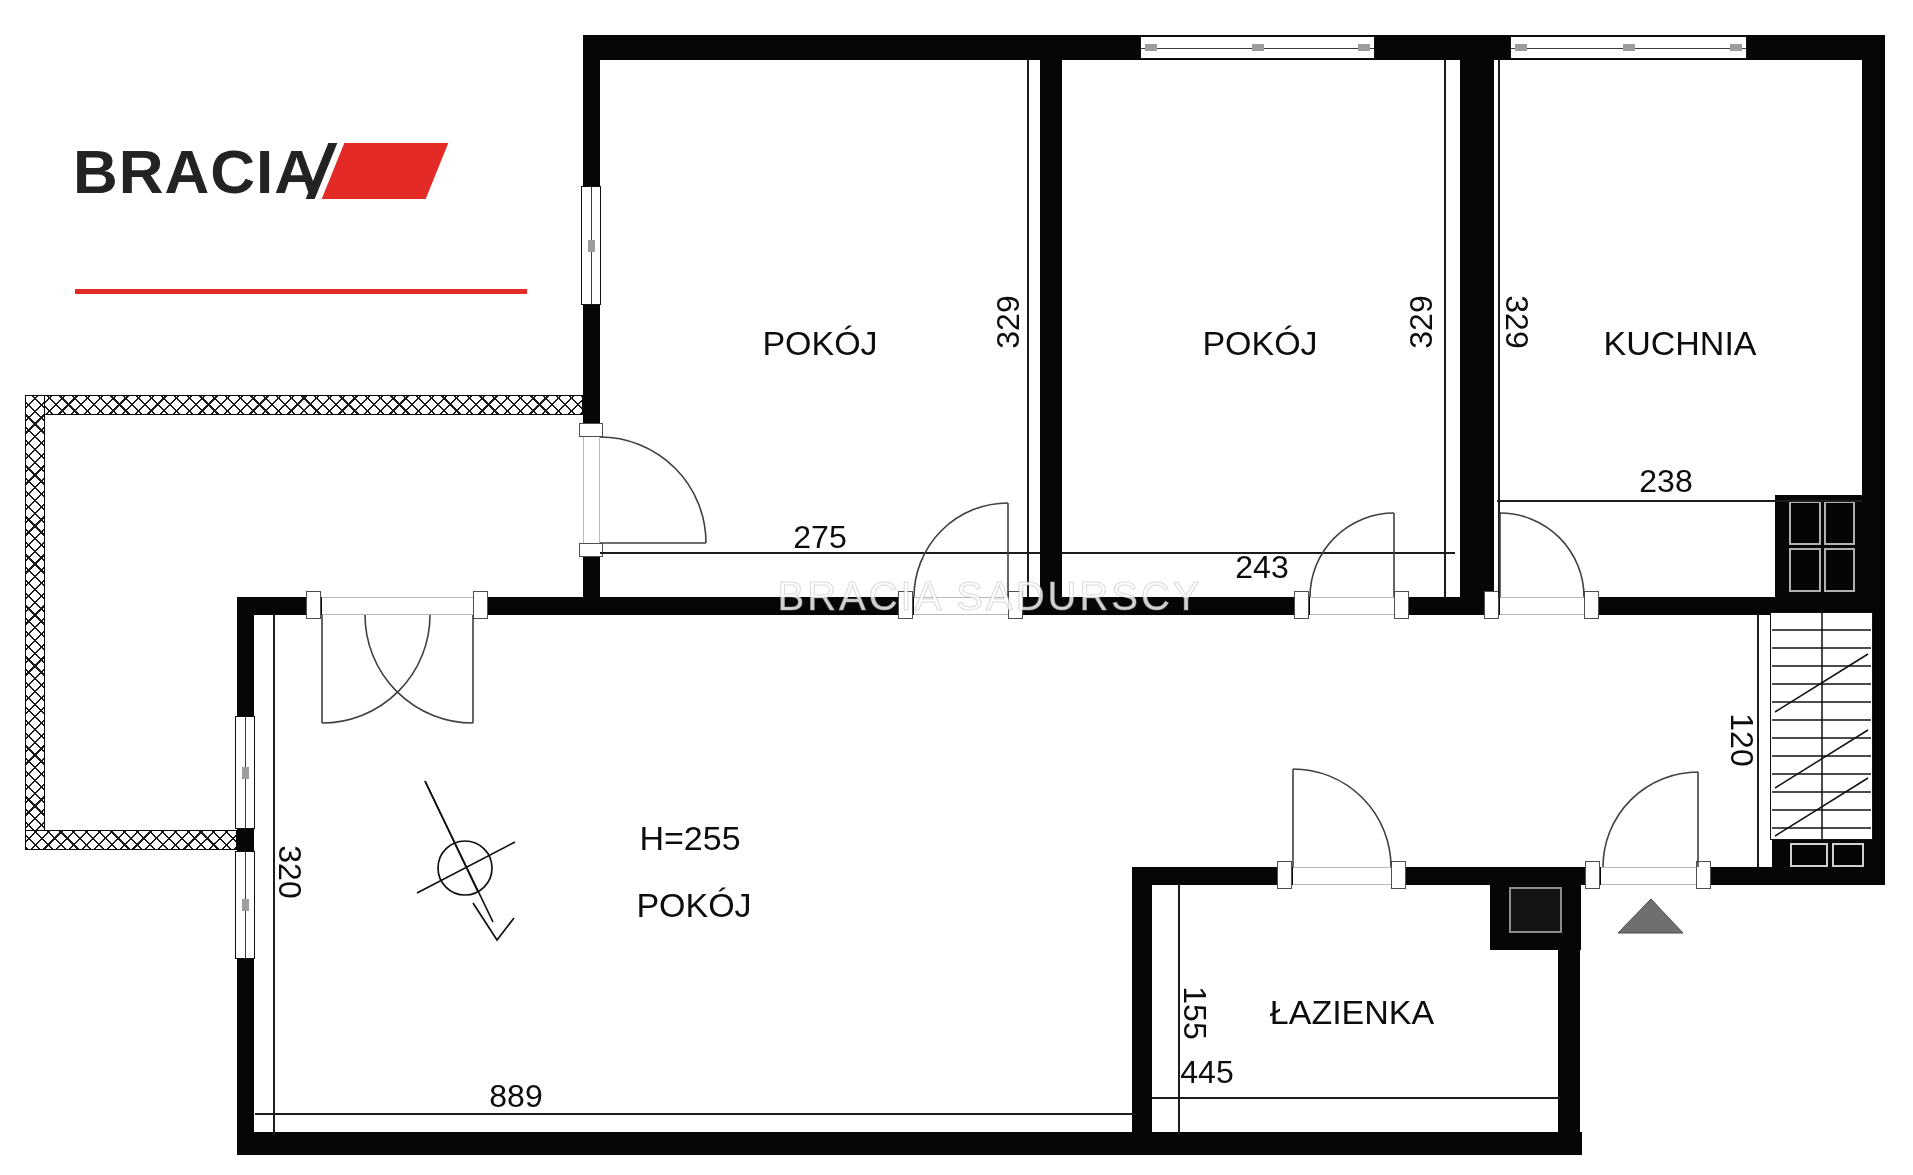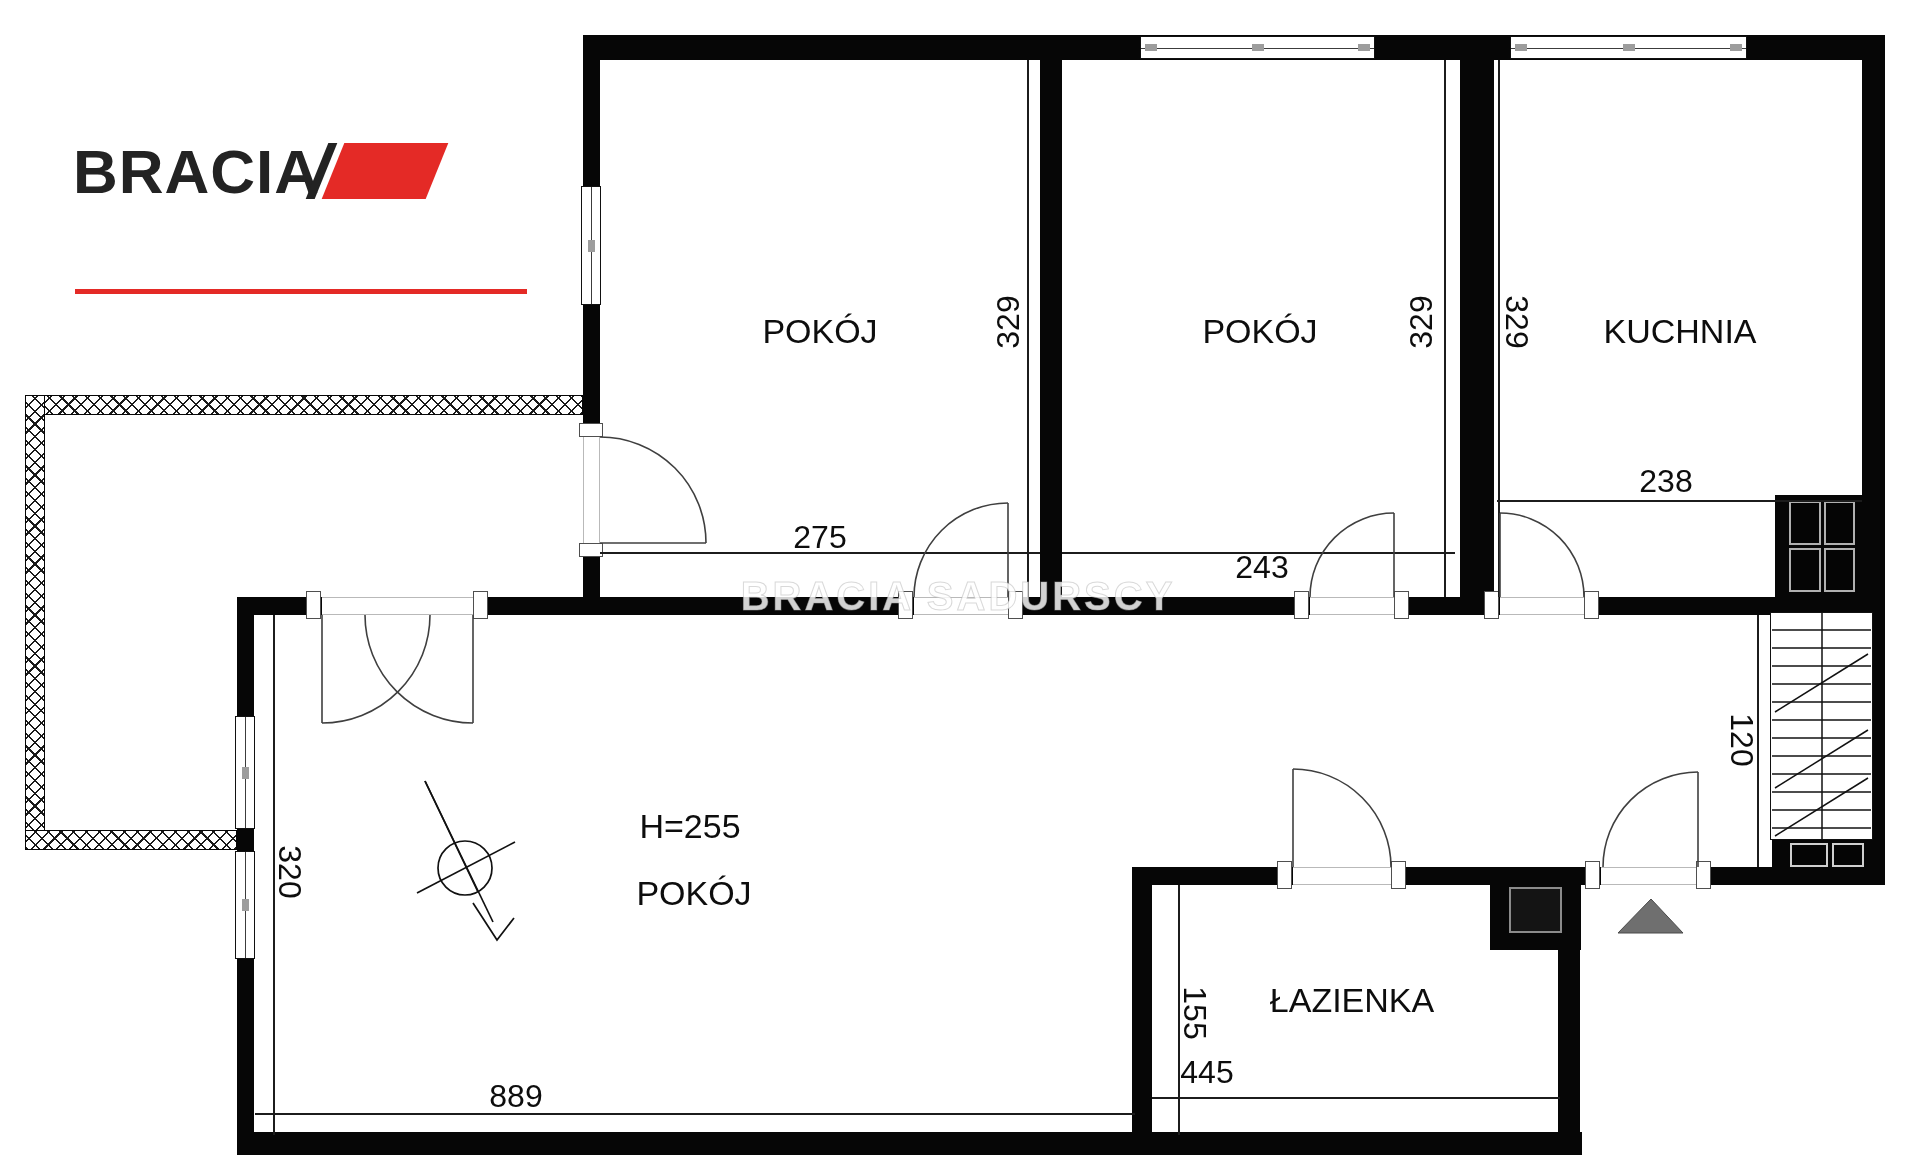--- a/index.html
+++ b/index.html
@@ -29,26 +29,26 @@
         repeating-linear-gradient(45deg,#1a1a1a 0 1.6px,transparent 1.6px 9px),
         repeating-linear-gradient(-45deg,#1a1a1a 0 1.6px,transparent 1.6px 9px),#fff;}
   .duct{position:absolute;background:#060606;}
   .duct-grid{position:absolute;display:grid;grid-template-columns:1fr 1fr;grid-template-rows:1fr 1fr;gap:3px;}
   .duct-grid .pane{border:2px solid #b0b0b0;background:#050505;}
   .duct-sq{position:absolute;border:2px solid #8b8b8b;background:#141414;box-sizing:border-box;}
   .duct-pane2{position:absolute;border:2px solid #cfcfcf;background:#050505;box-sizing:border-box;}
   .stairs{position:absolute;border:1.5px solid #111;background:#fff;box-sizing:border-box;}
   .dim-line-h{position:absolute;height:1.5px;background:#1c1c1c;}
   .dim-line-v{position:absolute;width:1.5px;background:#1c1c1c;}
-  .lbl{position:absolute;color:#0d0d0d;font-size:34px;white-space:nowrap;transform:translate(-50%,-50%);}
+  .lbl{position:absolute;color:#0d0d0d;font-size:34px;white-space:nowrap;transform:translate(-50%,-50%);margin-top:12px;}
   .lbl-dim{position:absolute;color:#0d0d0d;font-size:32px;white-space:nowrap;transform:translate(-50%,-50%);}
   .rot-ccw{transform:translate(-50%,-50%) rotate(-90deg);}
   .rot-cw{transform:translate(-50%,-50%) rotate(90deg);}
-  .watermark{position:absolute;transform:translate(-50%,-50%);font-size:40px;font-weight:700;letter-spacing:3px;
-             color:rgba(255,255,255,0.82);-webkit-text-stroke:1px rgba(170,170,170,0.45);z-index:30;white-space:nowrap;}
+  .watermark{position:absolute;transform:translate(-50%,-50%);font-size:40px;font-weight:400;letter-spacing:3px;
+             color:rgba(255,255,255,0.82);-webkit-text-stroke:1px rgba(170,170,170,0.45);z-index:30;white-space:nowrap;margin-left:32px;}
   svg.overlay{position:absolute;left:0;top:0;z-index:20;}
   .entry-tri{fill:#6f6f6f;stroke:#4a4a4a;stroke-width:1;}
 </style>
 </head>
 <body>
 
 <div class="stage">
 
   <div class="logo">
     <div class="logo-line1">BRACIA</div>

